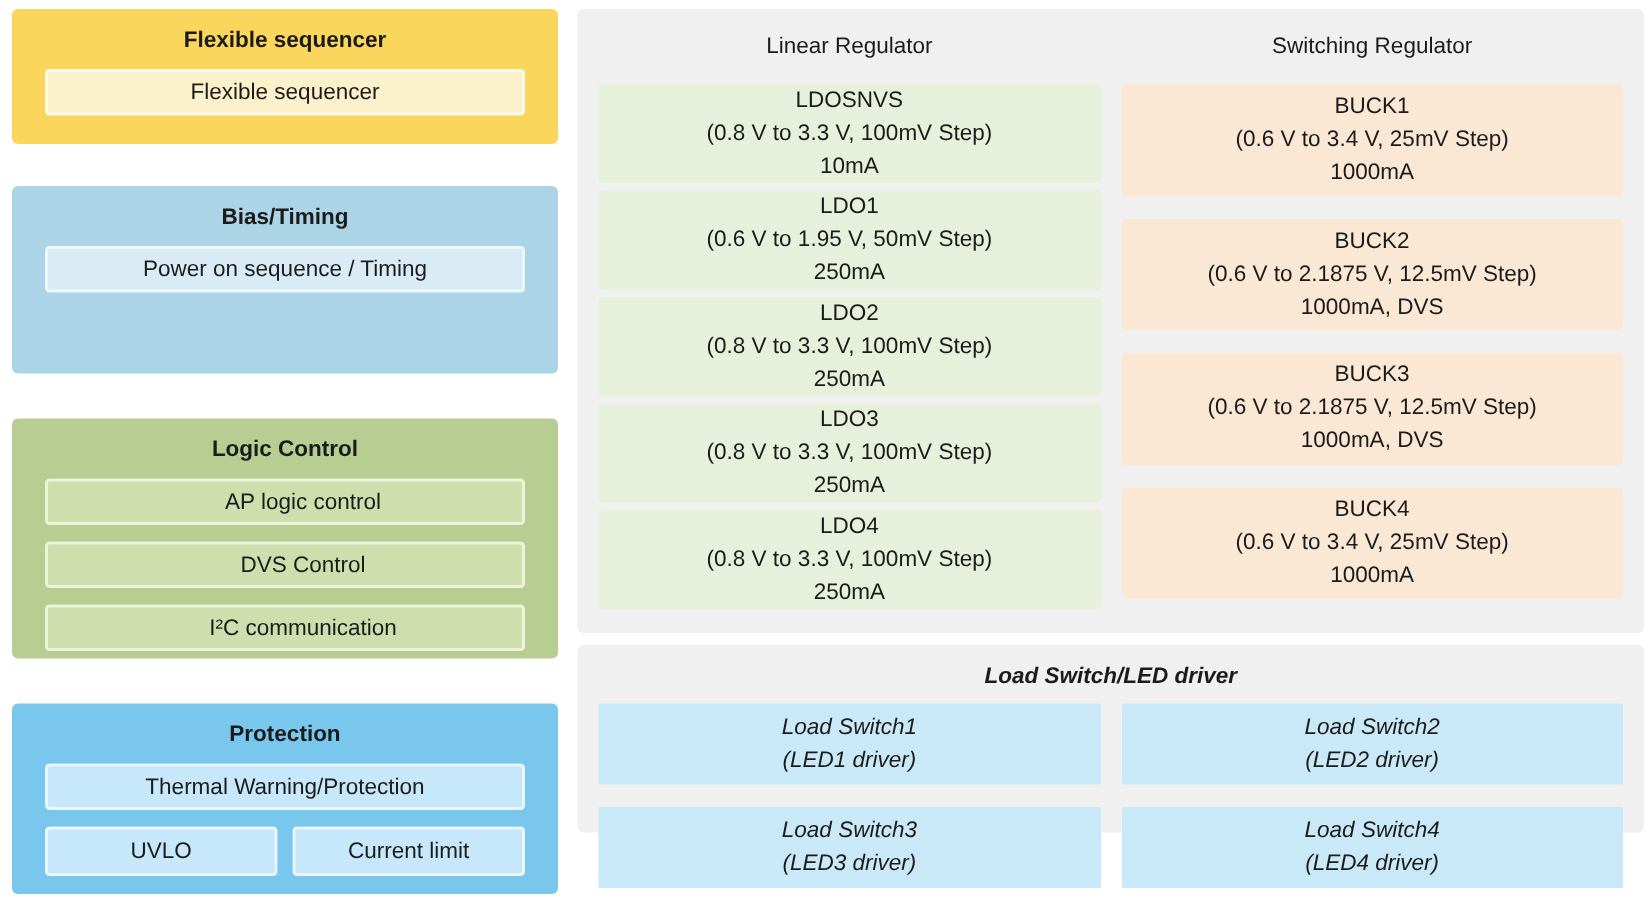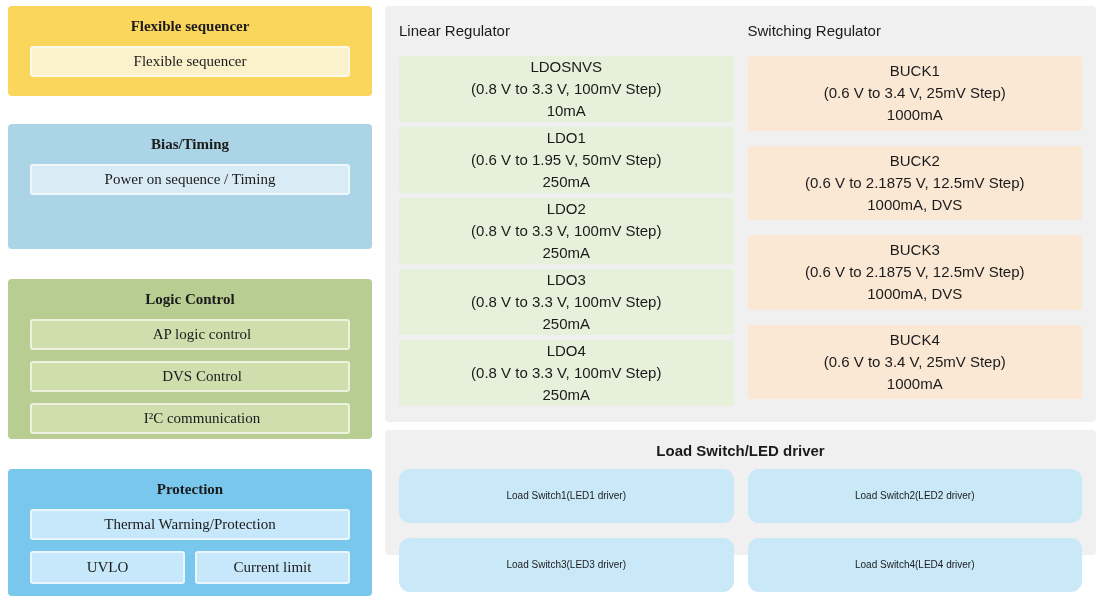--- a/index.html
+++ b/index.html
@@ -12,21 +12,21 @@
   .page {
     width: 1100px;
     height: 603px;
     display: flex;
     gap: 13px;
     padding: 6px 4px 6px 8px;
     overflow: hidden;
   }
 
   
-  .left-col { flex: 0 0 364px; width: 364px; display: flex; flex-direction: column; font-family: Liberation Serif, serif; }
+  .left-col { flex: 0 0 364px; width: 364px; display: flex; flex-direction: column; }
   .block { border-radius: 4px; padding: 11px 22px 8px 22px; }
   .block-title {
     text-align: center;
     font-size: 15px;
     font-weight: bold;
     line-height: 19px;
     margin-bottom: 10px;
   }
   .inner {
     border: 2px solid rgba(255,255,255,0.6);
@@ -49,58 +49,59 @@
   .block.protection .inner.full { margin-bottom: 11px; }
   .inner-row { display: flex; gap: 10px; }
   .inner-row .inner { flex: 1; height: 33px; }
 
   
   .right-col { flex: 1; display: flex; flex-direction: column; }
   .panel { background: var(--panel-bg, #F0F0F0); border-radius: 4px; }
   .reg-panel { height: 416px; margin-bottom: 8px; display: flex; gap: 14px; padding: 8px 14px; }
   .reg-col { flex: 1; display: flex; flex-direction: column; }
   .col-title {
+    text-align: center;
     font-size: 15px;
     height: 34px;
     line-height: 34px;
     margin-bottom: 8px;
   }
   .reg-box {
     border-radius: 3px;
     display: flex;
     flex-direction: column;
     align-items: center;
     justify-content: center;
     text-align: left;
     font-size: 15px;
     line-height: 1.47;
   }
   .reg-box.linear { background: var(--linear-box, #E7F0DA); height: 66px; margin-bottom: 5px; }
   .reg-box.switch { background: var(--switching-box, #FAE8D5); height: 76px; margin-bottom: 15px; }
 
-  .ls-panel { height: 125px; padding: 8px 14px; }
+  .ls-panel { height: 125px; padding: 8px 14px; font-style: italic; }
   .ls-title {
     text-align: center;
     font-size: 15px;
     font-weight: bold;
     height: 26px;
     line-height: 26px;
     margin-bottom: 5px;
   }
   .ls-grid { display: grid; grid-template-columns: 1fr 1fr; gap: 15px 14px; }
   .ls-box {
     background: var(--loadswitch-box, #C9E9F9);
-    border-radius: 11px;
+    border-radius: 1px;
     height: 54px;
     display: flex;
-    flex-direction: row;
+    flex-direction: column;
     align-items: center;
     justify-content: center;
     text-align: center;
-    font-size: 10px;
+    font-size: 15px;
     line-height: 1.47;
   }
 </style>
 </head>
 <body>
 
 <div class="page">
 
   <div class="left-col">
 

